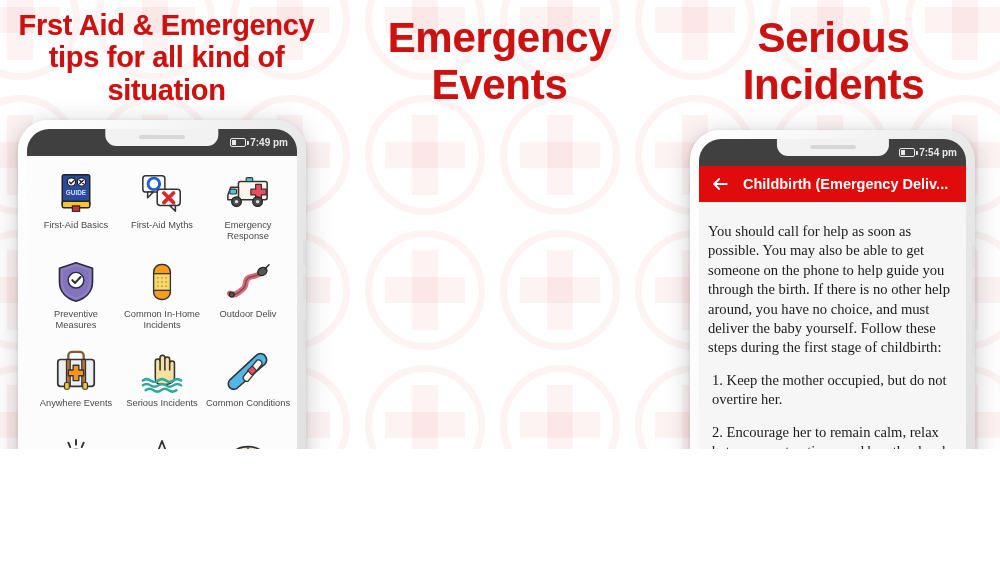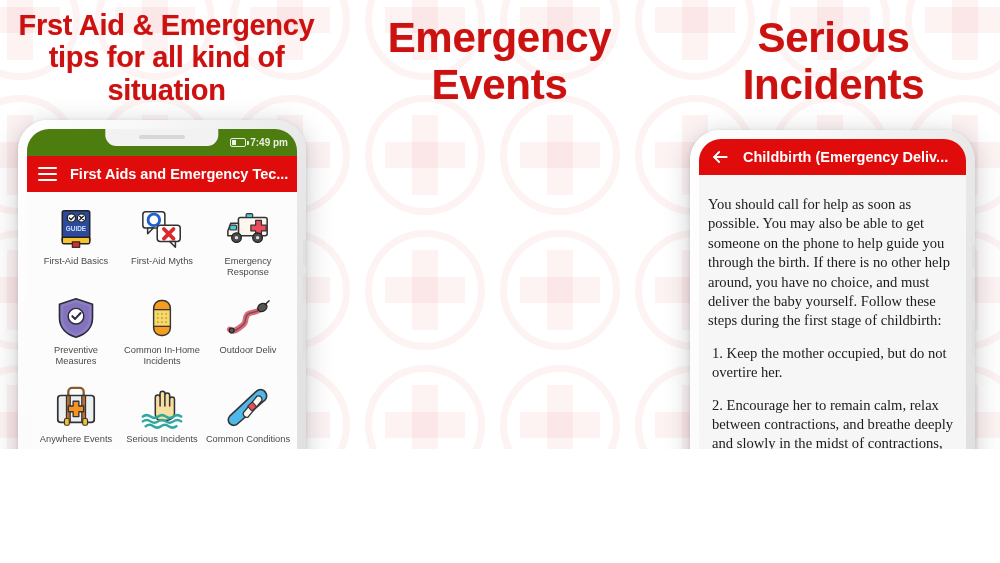--- a/index.html
+++ b/index.html
@@ -109,21 +109,21 @@
     height: 100%;
     background: #ffffff;
     border-radius: 22px 22px 0 0;
     overflow: hidden;
   }
 
   
   .statusbar {
     position: relative;
     height: 27px;
-    background: #4d7c0f;
+    background: #404040;
     display: flex;
     align-items: center;
     justify-content: flex-end;
     padding-right: 9px;
     text-align: right;
   }
   .notch {
     position: absolute;
     left: 50%;
     top: 0;
@@ -482,28 +482,20 @@
           <div class="notch"></div>
           <div class="speaker"></div>
           <div class="status-right">
             <div class="battery">
                 <div class="lvl"></div>
               </div>
             <div class="status-time">7:49 pm</div>
           </div>
         </div>
 
-        <div class="appbar">
-          <div class="hamburger">
-              <i></i>
-              <i></i>
-              <i></i>
-            </div>
-          <div class="appbar-title">First Aids and Emergency Tec...</div>
-        </div>
 
         <div class="grid-body">
           <div class="grid" id="grid-1">
               <div class="tile">
                 <div class="tile-icon">
                   <svg viewBox="0 0 48 48" width="44" height="44">
     <rect x="9" y="4" width="30" height="34" rx="2" fill="#2b4a9b" stroke="#222" stroke-width="1.6"></rect>
     <rect x="9" y="33" width="30" height="7" rx="1.5" fill="#f5c430" stroke="#222" stroke-width="1.6"></rect>
     <circle cx="19" cy="12" r="4.5" fill="#fff" stroke="#222" stroke-width="1.4"></circle>
     <path d="M16.8 12 l1.8 1.8 l3.4 -3.6" stroke="#222" stroke-width="1.5" fill="none" stroke-linecap="round"></path>
@@ -702,20 +694,30 @@
 
   <div class="panel" id="panel-2">
     <div class="panel-title" id="title-2">Emergency Events</div>
 
     <div class="phone" id="phone-2">
       <div class="side-btn" style="top:115px;height:24px;"></div>
       <div class="side-btn" style="top:147px;height:24px;"></div>
       <div class="side-btn" style="top:190px;height:36px;"></div>
 
       <div class="screen">
+        <div class="statusbar">
+          <div class="notch"></div>
+          <div class="speaker"></div>
+          <div class="status-right">
+            <div class="battery">
+                <div class="lvl"></div>
+              </div>
+            <div class="status-time">7:54 pm</div>
+          </div>
+        </div>
 
         <div class="appbar">
           <span class="back-arrow">
             <svg width="20" height="20" viewBox="0 0 24 24" fill="none" stroke="#ffffff" stroke-width="2.2" stroke-linecap="round" stroke-linejoin="round">
                 <line x1="20" y1="12" x2="5" y2="12"></line>
                 <polyline points="11 18 5 12 11 6"></polyline>
               </svg>
           </span>
           <div class="appbar-title">Childbirth (Emergency Deliv...</div>
         </div>

